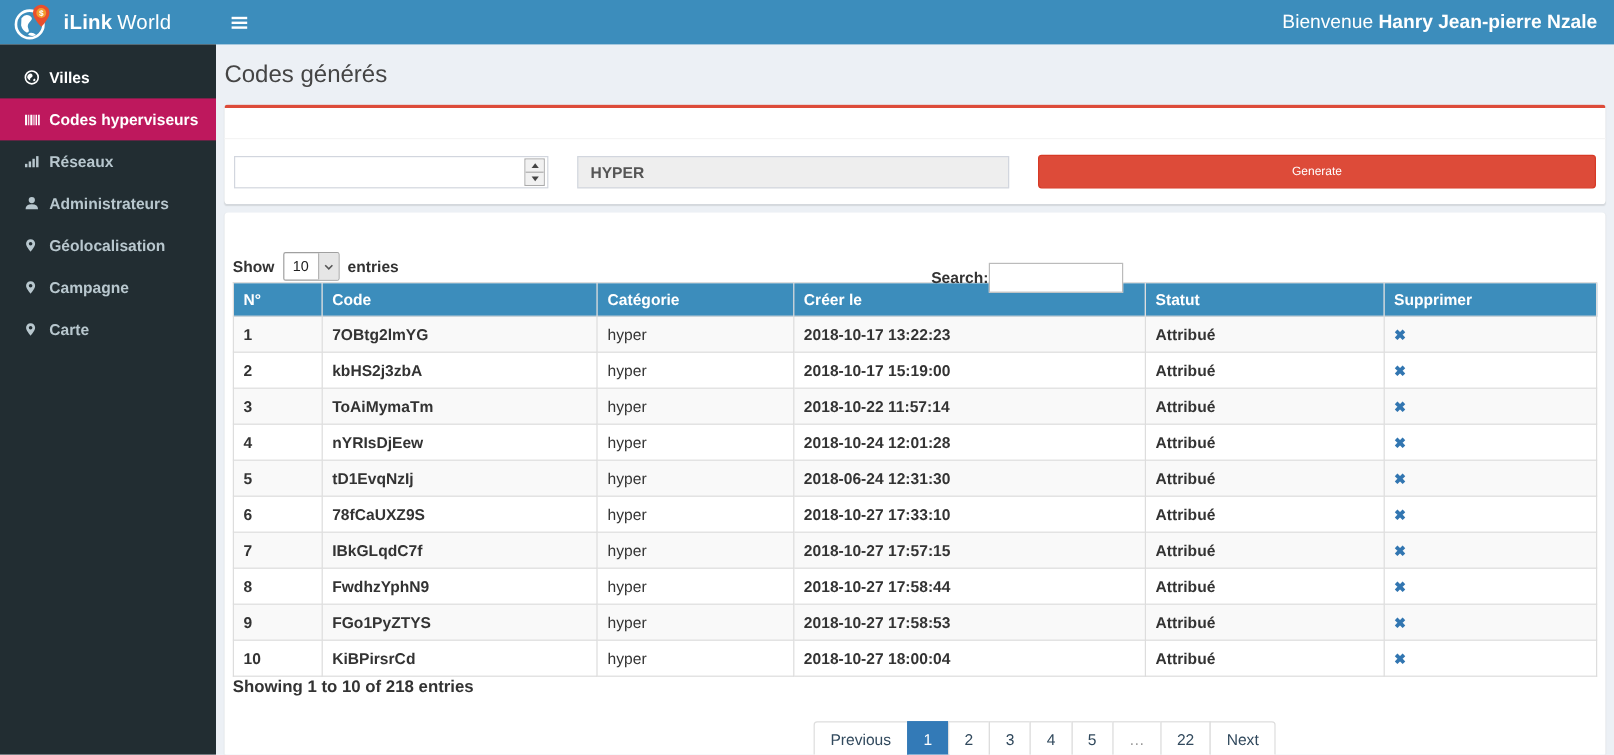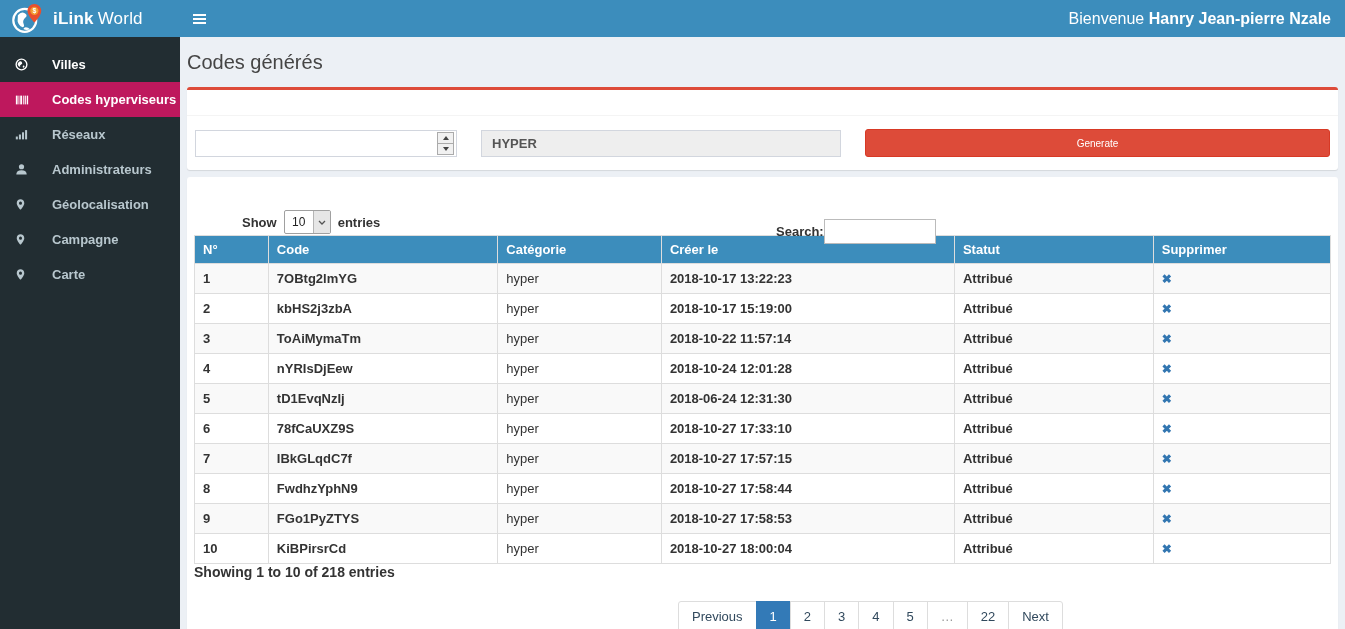--- a/index.html
+++ b/index.html
@@ -18,22 +18,22 @@
   }
   .logo-block .brand-text { margin-left: 9px; font-size: 17px; letter-spacing: .2px; }
   .brand-bold { font-weight: 700; }
   .brand-light { font-weight: 400; margin-left: 4px; }
   .sidebar {
     position: absolute; left: 0; top: 37px; width: 180px; bottom: 0;
     background: #222d32; z-index: 3;
   }
   .sidebar ul { list-style: none; padding-top: 10px; }
   .sidebar-item {
-    display: flex; align-items: center; height: 35px; padding-left: 15px;
-    color: #b8c7ce; font-size: 13px; font-weight: 600; cursor: pointer; gap: 16px;
+    display: flex; align-items: center; height: 35px; padding-left: 20px;
+    color: #b8c7ce; font-size: 13px; font-weight: 600; cursor: pointer;
   }
   .sidebar-item .s-icon { width: 21px; display: inline-flex; align-items: center; }
   .sidebar-item.bright { color: #ffffff; }
   .sidebar-item.active { color: #ffffff; background: #be185d; }
 
   
   .navbar {
     position: absolute; left: 180px; right: 0; top: 0; height: 37px;
     background: #3c8dbc; display: flex; align-items: center; z-index: 2;
   }
@@ -71,21 +71,21 @@
   }
   .generate-btn {
     flex: 1; height: 28px; background: #dd4b39; border: 1px solid #d73925;
     color: #fff; font-size: 10px; border-radius: 3px; cursor: pointer;
     font-family: "Liberation Sans", sans-serif;
   }
 
   
   .box-table { position: relative; height: 470px; padding: 0 7px; }
   .dt-controls { position: relative; padding-top: 33px; height: 58px; }
-  .show-group { display: flex; align-items: center; gap: 7px; font-size: 13px; font-weight: 700; color: #333; margin-left: 48px; }
+  .show-group { display: flex; align-items: center; gap: 7px; font-size: 13px; font-weight: 700; color: #333; }
   .fake-select {
     width: 47px; height: 24px; border: 1px solid #a0a0a0; border-radius: 2px;
     display: flex; align-items: stretch; background: #fff; cursor: pointer;
   }
   .fs-val { flex: 1; display: flex; align-items: center; justify-content: center; font-size: 12px; font-weight: 400; color: #222; }
   .fs-arrow { width: 17px; background: #e6e6e6; border-left: 1px solid #b5b5b5; display: flex; align-items: center; justify-content: center; }
   .search-group { position: absolute; left: 582px; top: 42px; display: flex; align-items: center; font-size: 13px; font-weight: 700; color: #333; }
   .search-input {
     width: 112px; height: 25px; border: 1px solid #bbb; padding: 0 6px; font-size: 13px;
     font-family: "Liberation Sans", sans-serif; background: #fff;

